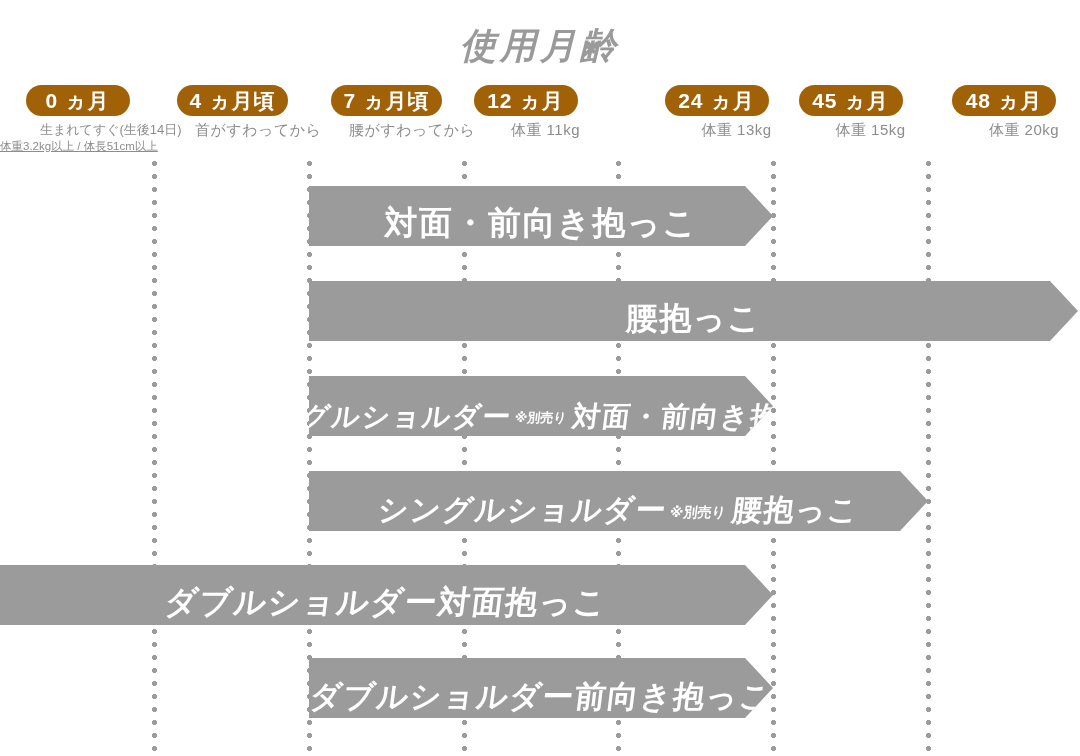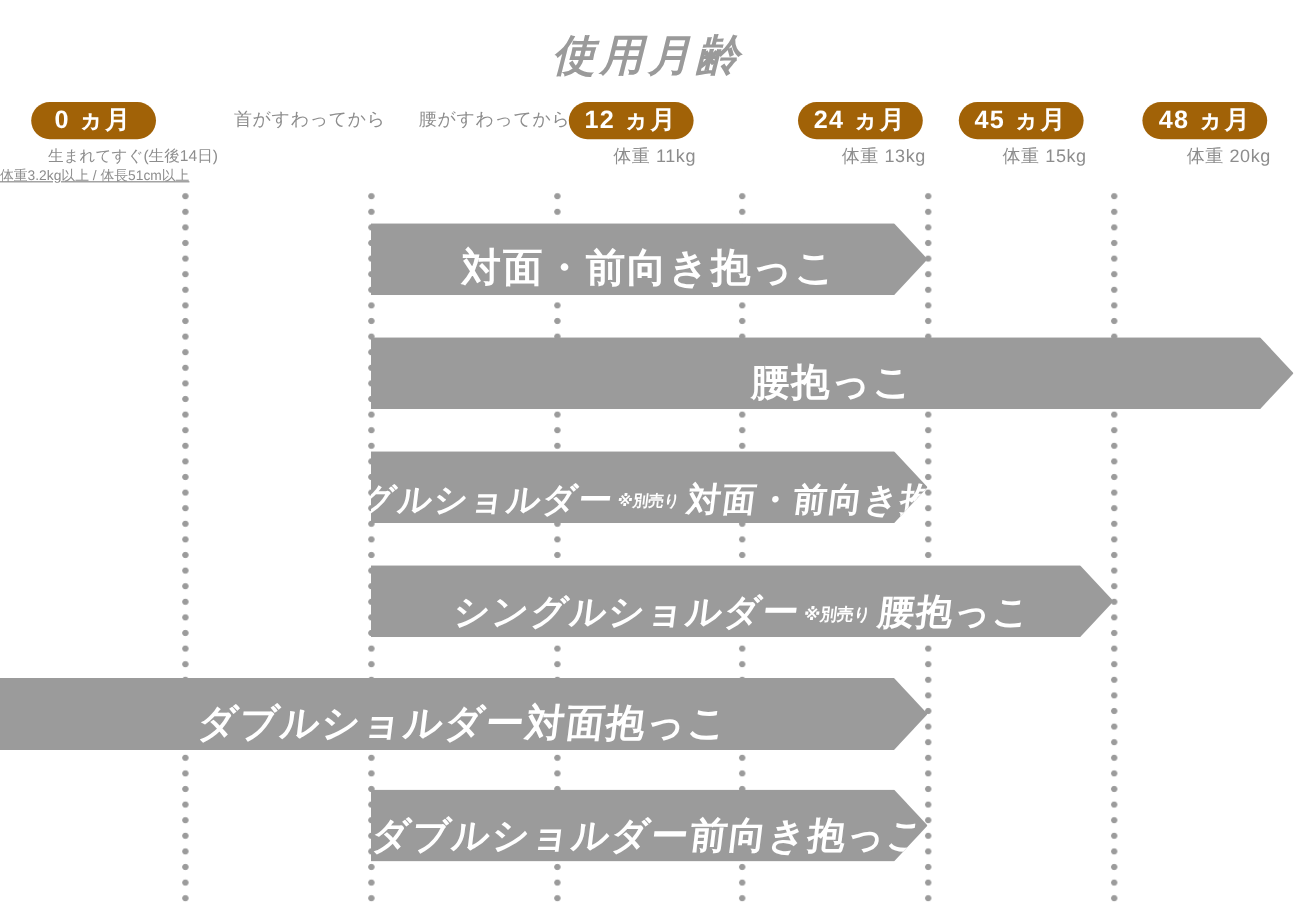--- a/index.html
+++ b/index.html
@@ -36,22 +36,22 @@
   <div id="grid-layer">
       <div class="dotline" style="left: 151px;"></div>
       <div class="dotline" style="left: 306px;"></div>
       <div class="dotline" style="left: 461px;"></div>
       <div class="dotline" style="left: 615px;"></div>
       <div class="dotline" style="left: 770px;"></div>
       <div class="dotline" style="left: 925px;"></div>
     </div>
   <div id="header-layer">
       <div class="col col-first" style="left: 0px; width: 155px;"><span class="pill">0 ヵ月</span><div class="note1">生まれてすぐ(生後14日)</div><div class="note2">体重3.2kg以上 / 体長51cm以上</div></div>
-      <div class="col" style="left: 155px; width: 155px;"><div class="note1">首がすわってから</div></div>
-      <div class="col" style="left: 309px; width: 155px;"><div class="note1">腰がすわってから</div></div>
+      <div class="col" style="left: 155px; width: 155px;"><span class="pill">4 ヵ月頃</span><div class="note1">首がすわってから</div></div>
+      <div class="col" style="left: 309px; width: 155px;"><span class="pill">7 ヵ月頃</span><div class="note1">腰がすわってから</div></div>
       <div class="col" style="left: 448px; width: 155px;"><span class="pill">12 ヵ月</span><div class="note1">体重 11kg</div></div>
       <div class="col" style="left: 639px; width: 155px;"><span class="pill">24 ヵ月</span><div class="note1">体重 13kg</div></div>
       <div class="col" style="left: 773px; width: 155px;"><span class="pill">45 ヵ月</span><div class="note1">体重 15kg</div></div>
       <div class="col" style="left: 928px; width: 152px;"><span class="pill">48 ヵ月</span><div class="note1">体重 20kg</div></div>
     </div>
   <div id="bars-layer">
       <div class="bar" style="left: 309px; width: 464px; top: 186px; font-size: 33px;">
         <span class="lbl">
           <span>対面・前向き抱っこ</span>
         </span>

